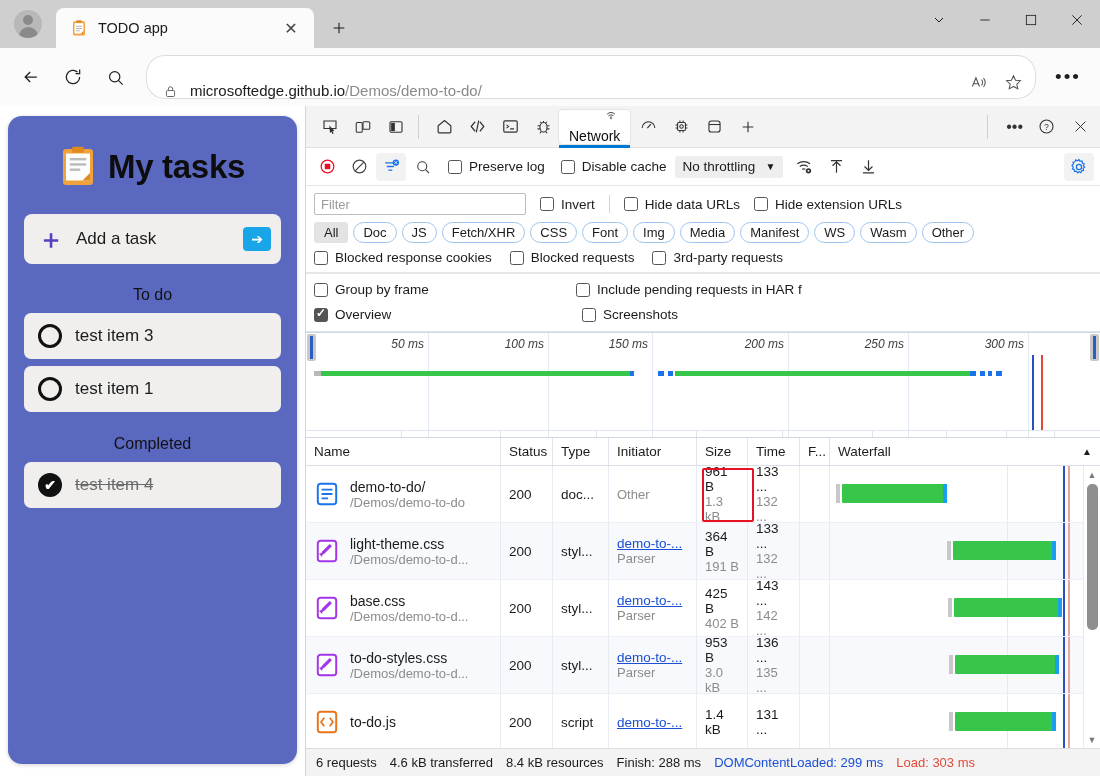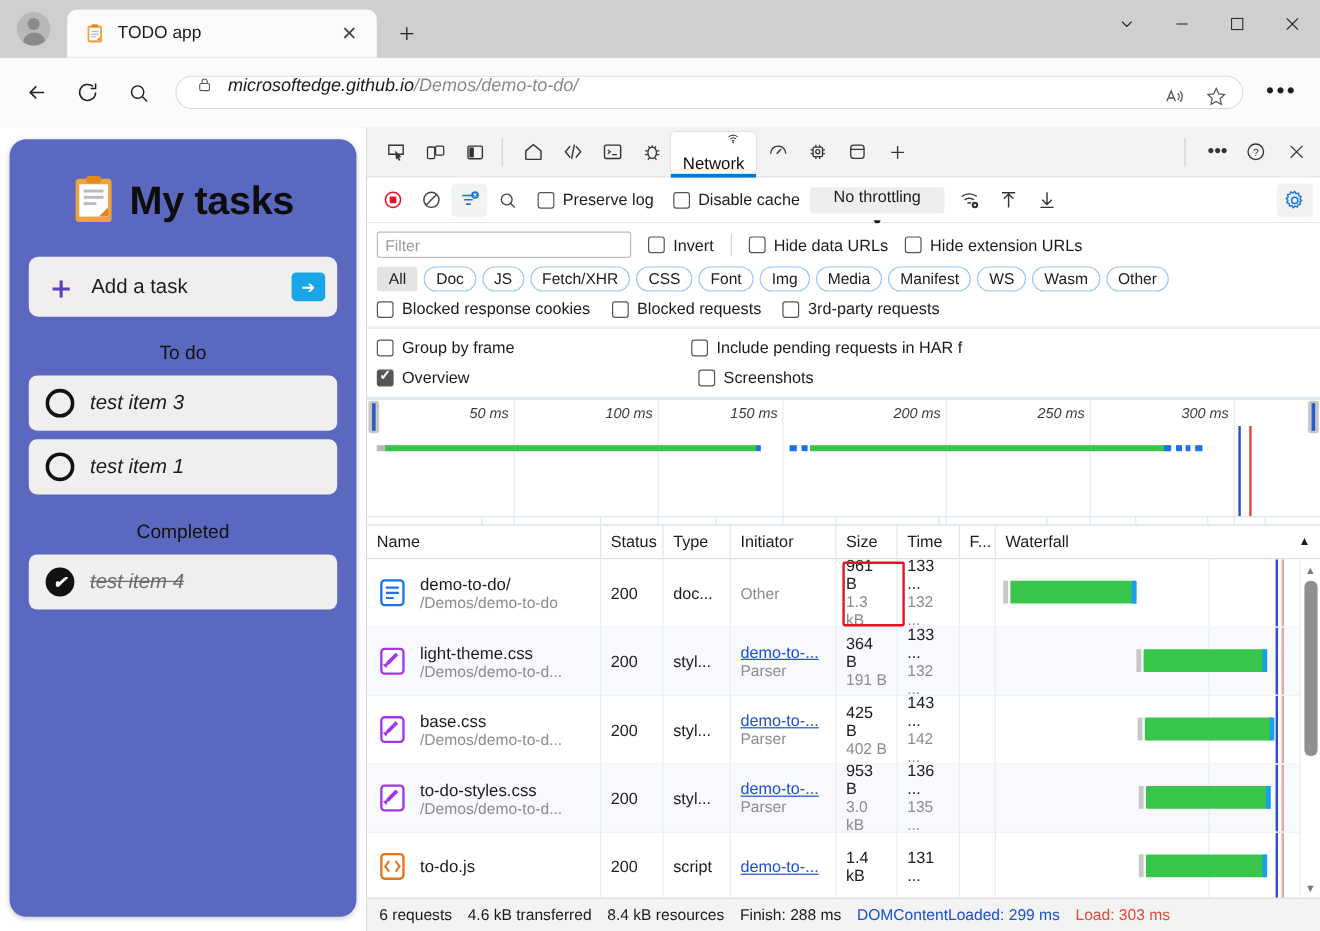--- a/index.html
+++ b/index.html
@@ -82,26 +82,25 @@
     display: flex; align-items: center;
     padding: 0 12px;
     gap: 4px;
   }
   .navbtn {
     width: 38px; height: 38px; border-radius: 6px;
     display: flex; align-items: center; justify-content: center;
     color: #1f1f1f; flex: 0 0 38px;
   }
   .urlbox {
-    flex: 1; height: 28px; margin: 0 8px;
+    flex: 1; height: 44px; margin: 0 8px;
     background: #fff; border-radius: 19px;
-    display: flex; align-items: flex-start;
+    display: flex; align-items: flex-end;
     padding: 0 6px 0 14px;
     box-shadow: 0 0 0 1px #dcdcdc inset;
-    font-style: italic;
   }
   .lockicon { width: 20px; flex: 0 0 20px; display: flex; align-items: center; justify-content: center; margin-right: 10px; }
   .url { flex: 1; font-size: 15px; color: #1b1b1b; white-space: nowrap; overflow: hidden; }
   .url .dim { color: #8a8a8a; }
   .urlbtn { width: 34px; height: 34px; border-radius: 17px; display: flex; align-items: center; justify-content: center; flex: 0 0 34px; }
   .dots { width: 40px; height: 38px; display: flex; align-items: center; justify-content: center; letter-spacing: 2px; font-size: 19px; color: #1f1f1f; flex: 0 0 40px; }
 
   
   .content {
     flex: 1; display: flex; position: relative;
@@ -144,21 +143,20 @@
   }
   .section-label {
     text-align: center; color: #111; font-size: 16px;
     margin: 0 0 9px 0;
   }
   .task {
     background: #f0efee; border-radius: 7px;
     height: 46px; display: flex; align-items: center;
     padding: 0 14px; gap: 13px;
     margin-bottom: 7px;
-    font-style: italic;
   }
   .ring {
     width: 24px; height: 24px; border-radius: 50%;
     border: 3px solid #111; flex: 0 0 24px;
   }
   .filled {
     width: 24px; height: 24px; border-radius: 50%;
     background: #111; flex: 0 0 24px;
     display: flex; align-items: center; justify-content: center;
     color: #fff; font-size: 14px; font-weight: bold;
@@ -221,22 +219,22 @@
     background: #555; border-color: #555;
     position: relative;
   }
   .box.chk::after {
     content: "✓"; position: absolute; left: 1px; top: -3px;
     color: #fff; font-size: 12px; font-weight: bold;
   }
   .throttle {
     height: 22px; background: #eeeeee;
     display: flex; align-items: center; gap: 10px;
-    padding: 0 20px; font-size: 13.5px; color: #1b1b1b;
-    margin-left: 6px; border-radius: 2px; flex-direction: column;
+    padding: 0 8px; font-size: 13.5px; color: #1b1b1b;
+    margin-left: 6px; border-radius: 2px;
   }
 
   
   .dt-filter {
     padding: 7px 8px 0 8px;
     border-bottom: 1px solid #e6e6e6;
     background: #fff;
   }
   .frow { display: flex; align-items: center; gap: 14px; margin-bottom: 7px; }
   .finput {

